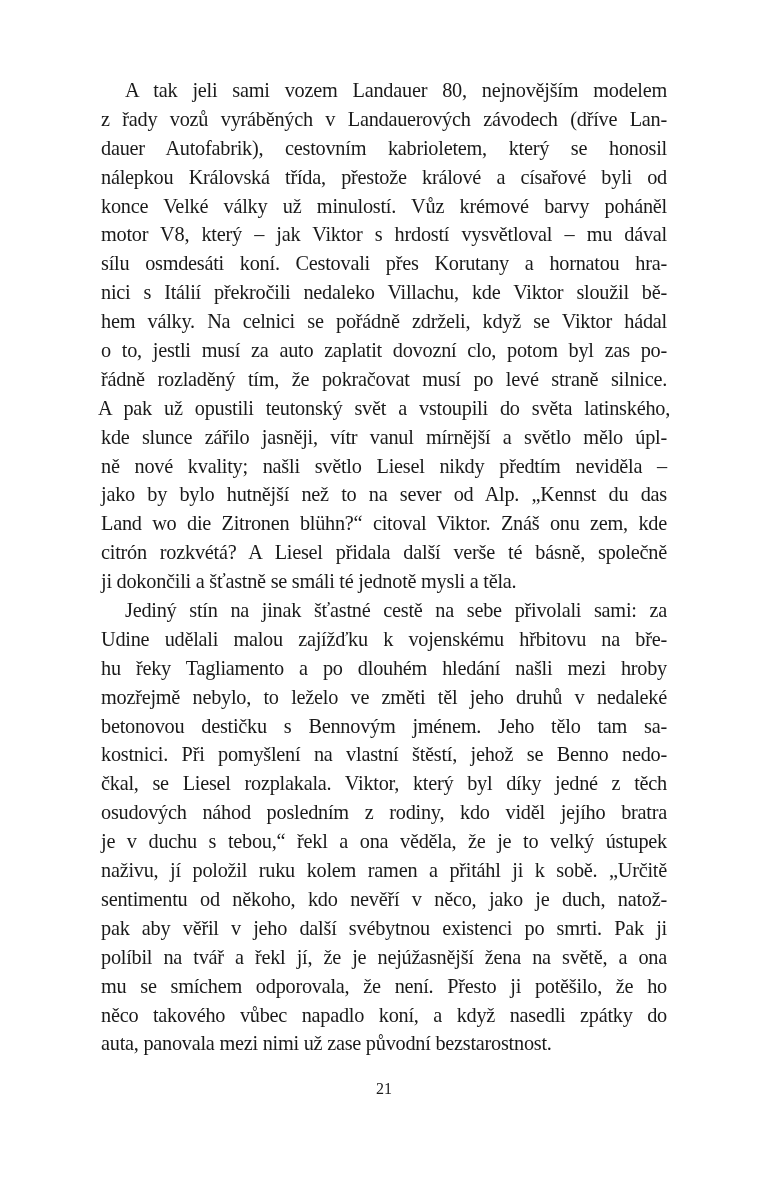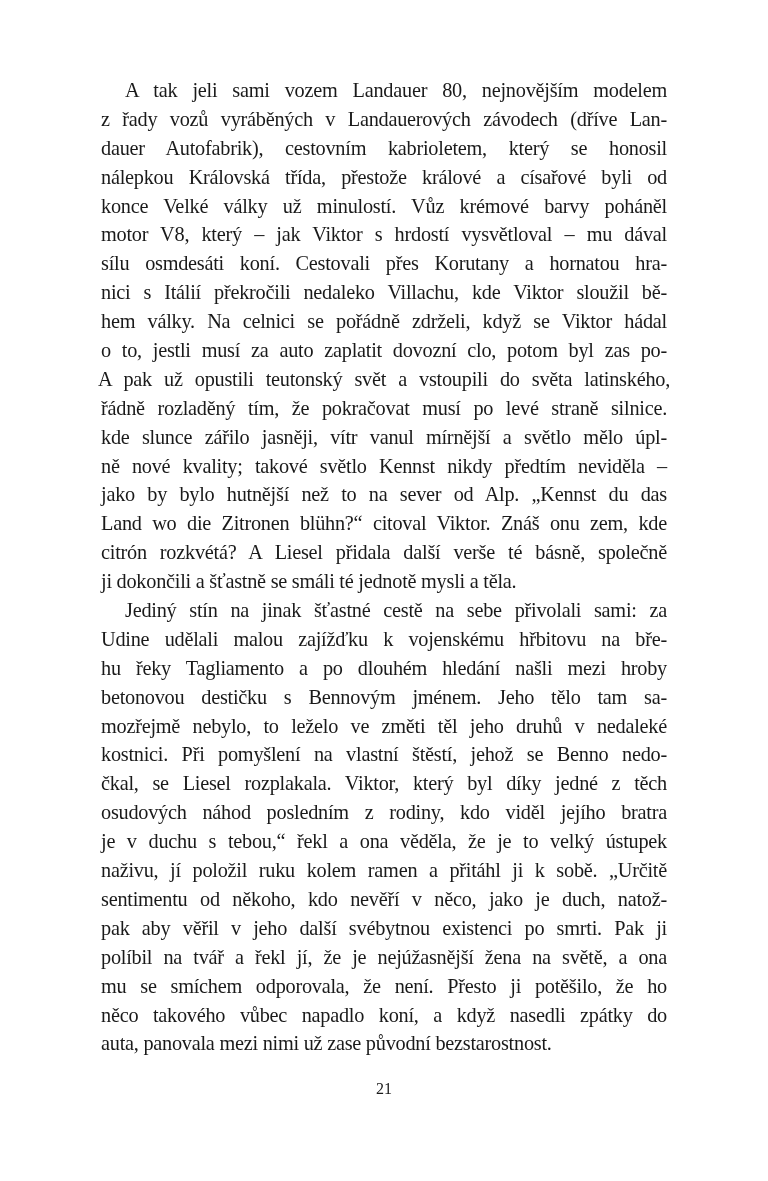--- a/index.html
+++ b/index.html
@@ -31,35 +31,35 @@
       <span class="line indent"><span>A tak jeli sami vozem Landauer 80, nejnovějším modelem</span></span>
       <span class="line"><span>z řady vozů vyráběných v </span><span class="seg-i">Landauerových závodech</span><span> (dříve </span><span class="seg-i">Lan-</span></span>
       <span class="line"><span class="seg-i">dauer Autofabrik</span><span>), cestovním kabrioletem, který se honosil</span></span>
       <span class="line"><span>nálepkou Královská třída, přestože králové a císařové byli od</span></span>
       <span class="line"><span>konce Velké války už minulostí. Vůz krémové barvy poháněl</span></span>
       <span class="line"><span>motor V8, který – jak Viktor s hrdostí vysvětloval – mu dával</span></span>
       <span class="line"><span>sílu osmdesáti koní. Cestovali přes Korutany a hornatou hra-</span></span>
       <span class="line"><span>nici s Itálií překročili nedaleko Villachu, kde Viktor sloužil bě-</span></span>
       <span class="line"><span>hem války. Na celnici se pořádně zdrželi, když se Viktor hádal</span></span>
       <span class="line"><span>o to, jestli musí za auto zaplatit dovozní clo, potom byl zas po-</span></span>
+      <span class="line"><span>řádně rozladěný tím, že pokračovat musí po levé straně silnice.</span></span>
       <span class="line outdent"><span>A pak už opustili teutonský svět a vstoupili do světa latinského,</span></span>
-      <span class="line"><span>řádně rozladěný tím, že pokračovat musí po levé straně silnice.</span></span>
       <span class="line"><span>kde slunce zářilo jasněji, vítr vanul mírnější a světlo mělo úpl-</span></span>
-      <span class="line"><span>ně nové kvality; takové světlo Kennst nikdy předtím neviděla –</span></span>
+      <span class="line"><span>ně nové kvality; našli světlo Liesel nikdy předtím neviděla –</span></span>
       <span class="line"><span>jako by bylo hutnější než to na sever od Alp. „</span><span class="seg-i">Kennst du das</span></span>
       <span class="line"><span class="seg-i">Land wo die Zitronen blühn?</span><span>“ citoval Viktor. Znáš onu zem, kde</span></span>
       <span class="line"><span>citrón rozkvétá? A Liesel přidala další verše té básně, společně</span></span>
       <span class="line last"><span>ji dokončili a šťastně se smáli té jednotě mysli a těla.</span></span>
     </div>
     <div>
       <span class="line indent"><span>Jediný stín na jinak šťastné cestě na sebe přivolali sami: za</span></span>
       <span class="line"><span>Udine udělali malou zajížďku k vojenskému hřbitovu na bře-</span></span>
       <span class="line"><span>hu řeky Tagliamento a po dlouhém hledání našli mezi hroby</span></span>
+      <span class="line"><span>mozřejmě nebylo, to leželo ve změti těl jeho druhů v nedaleké</span></span>
       <span class="line"><span>betonovou destičku s Bennovým jménem. Jeho tělo tam sa-</span></span>
-      <span class="line"><span>mozřejmě nebylo, to leželo ve změti těl jeho druhů v nedaleké</span></span>
       <span class="line"><span>kostnici. Při pomyšlení na vlastní štěstí, jehož se Benno nedo-</span></span>
       <span class="line"><span>čkal, se Liesel rozplakala. Viktor, který byl díky jedné z těch</span></span>
       <span class="line"><span>osudových náhod posledním z rodiny, kdo viděl jejího bratra</span></span>
       <span class="line"><span>je v duchu s tebou,“ řekl a ona věděla, že je to velký ústupek</span></span>
       <span class="line"><span>naživu, jí položil ruku kolem ramen a přitáhl ji k sobě. „Určitě</span></span>
       <span class="line"><span>sentimentu od někoho, kdo nevěří v něco, jako je duch, natož-</span></span>
       <span class="line"><span>pak aby věřil v jeho další svébytnou existenci po smrti. Pak ji</span></span>
       <span class="line"><span>políbil na tvář a řekl jí, že je nejúžasnější žena na světě, a ona</span></span>
       <span class="line"><span>mu se smíchem odporovala, že není. Přesto ji potěšilo, že ho</span></span>
       <span class="line"><span>něco takového vůbec napadlo koní, a když nasedli zpátky do</span></span>

